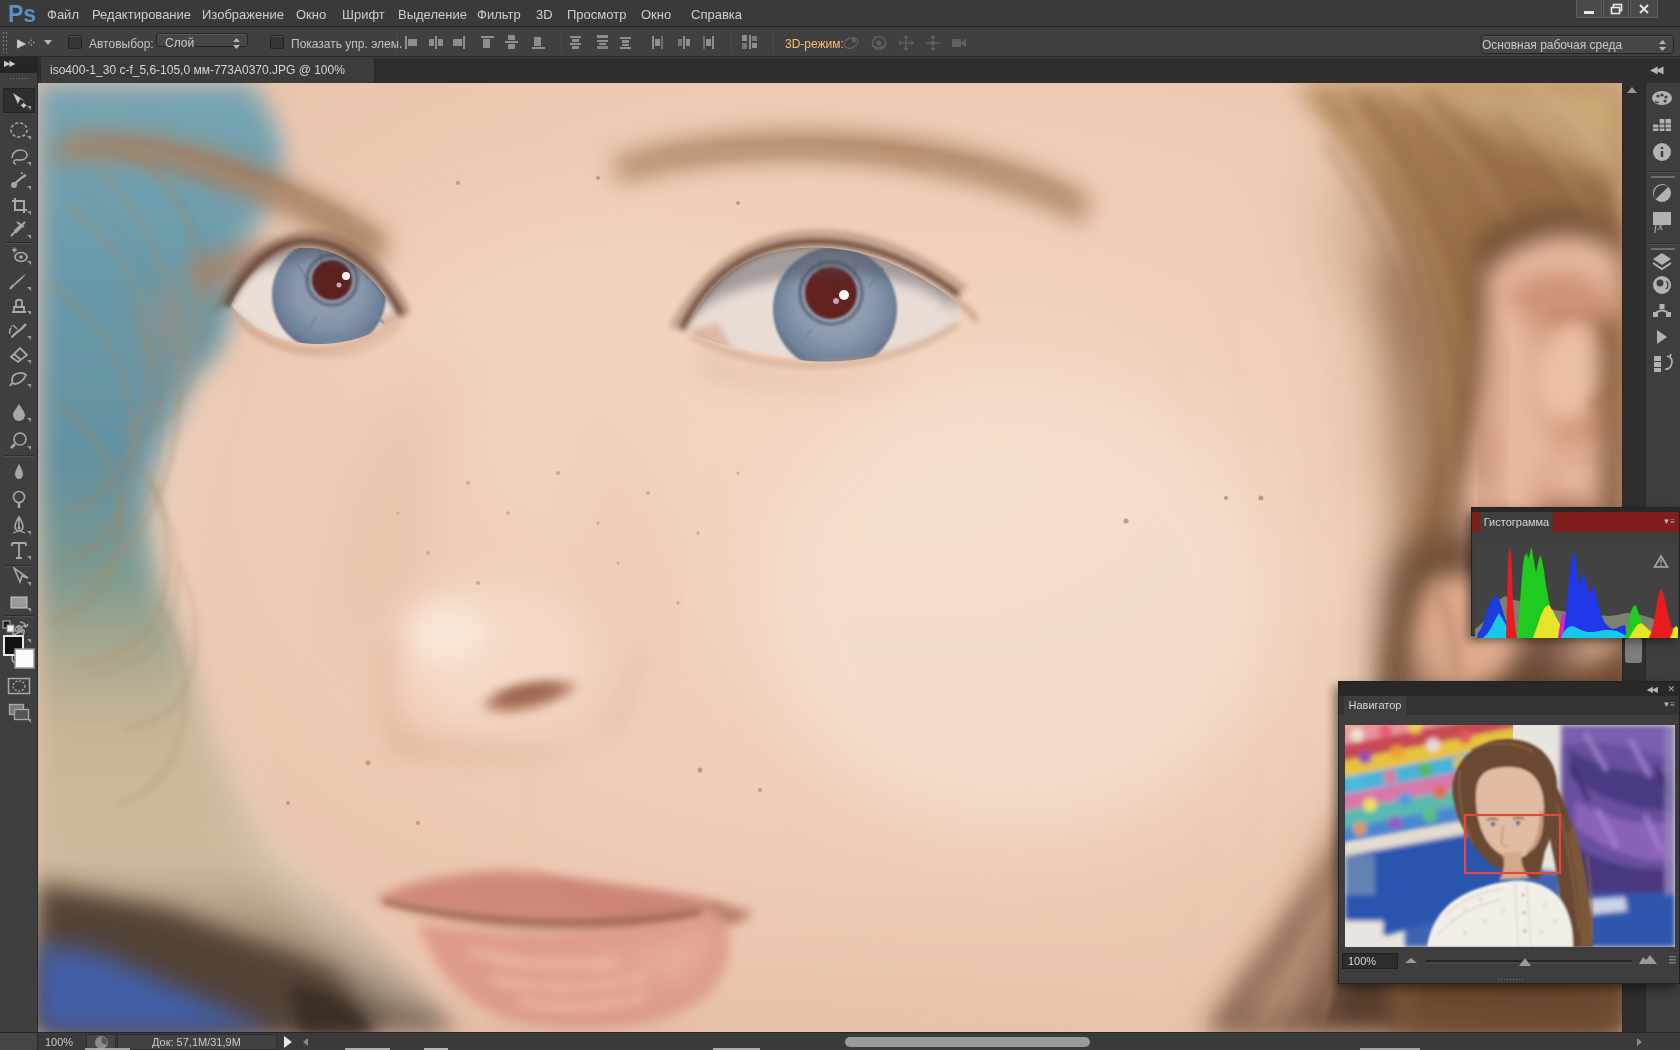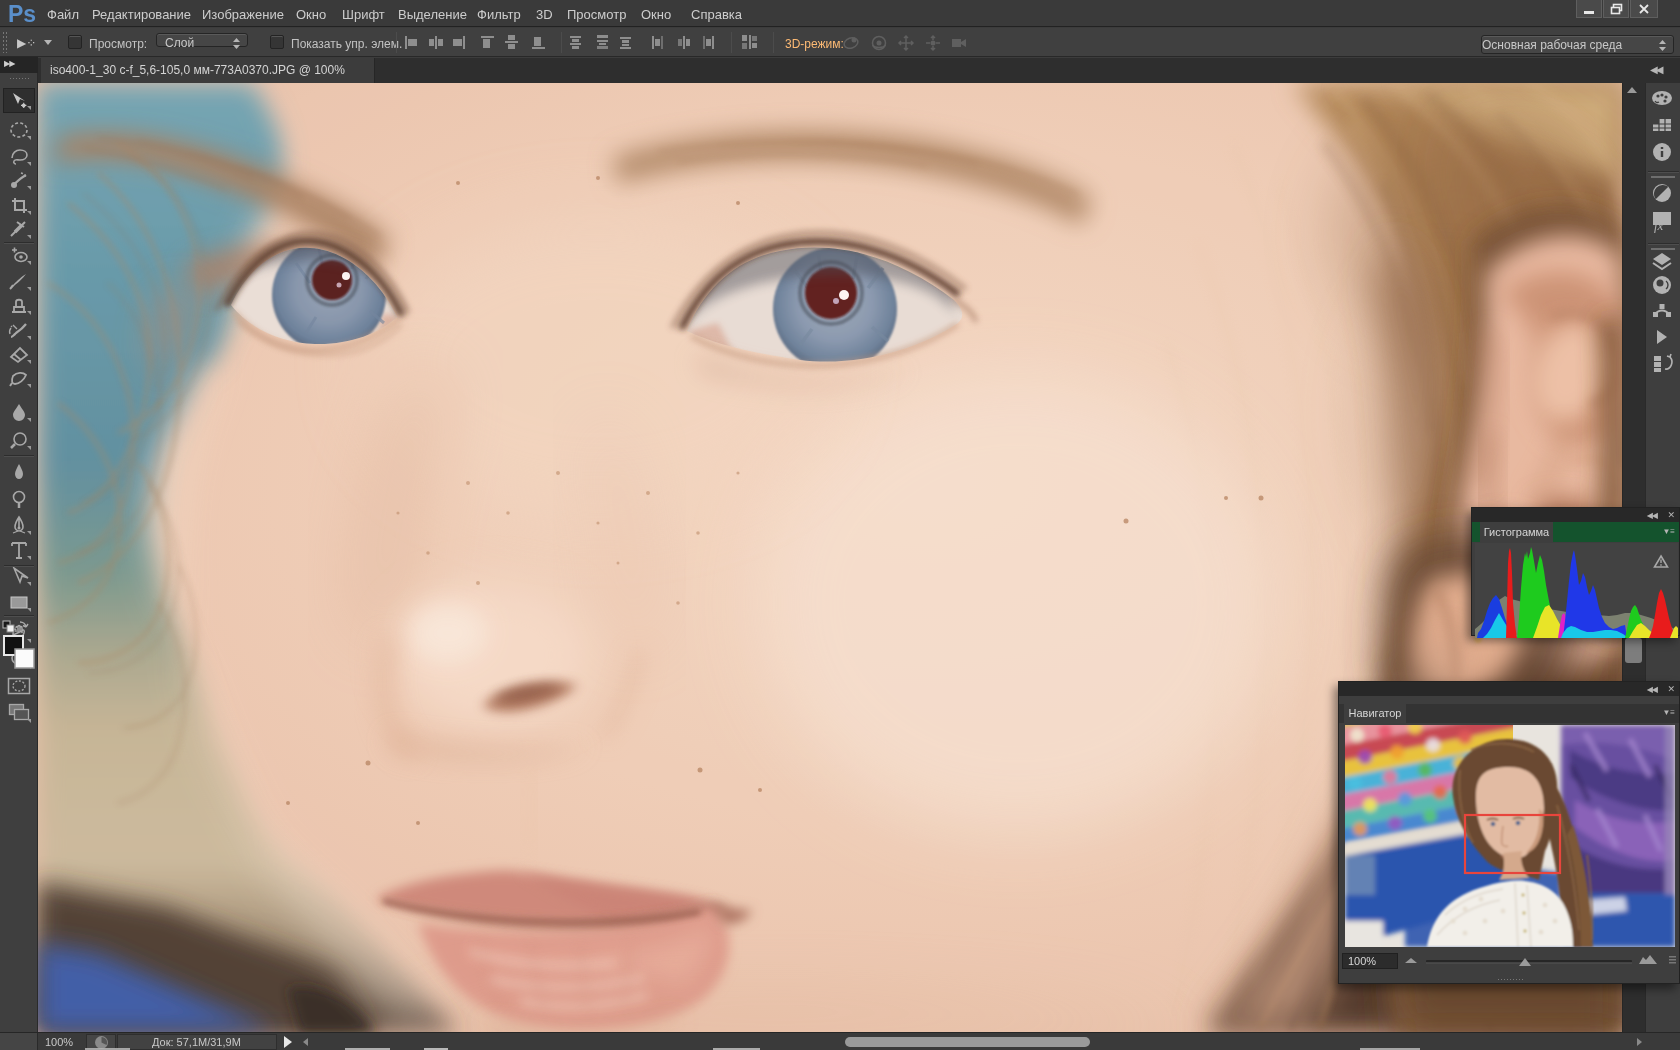--- a/index.html
+++ b/index.html
@@ -47,21 +47,21 @@
   <div class="winbtn" style="left:1630px;width:28px;"><svg width="12" height="12" style="margin-top:3px;">
         <path d="M2,2 L10,10 M10,2 L2,10" stroke="#e8e8e8" stroke-width="1.8"></path>
       </svg></div>
 </div>
 
 <div class="abs" id="optionsbar">
   <div class="gripdots" style="left:2px;top:3px;width:6px;height:22px;background-size:3px 4px;"></div>
   <div class="abs" style="left:17px;top:8px;color:#c8c8c8;font-size:12px;">▶⁘</div>
   <div class="abs" style="left:44px;top:12px;width:0;height:0;border-left:4px solid transparent;border-right:4px solid transparent;border-top:5px solid #b5b5b5;"></div>
   <div class="chk" style="left:68px"></div>
-  <span class="optlabel" style="left:89px">Просмотр:</span>
+  <span class="optlabel" style="left:89px">Автовыбор:</span>
   <div class="ddl" style="left:156px;top:5px;width:92px;height:14px;line-height:18px;padding-left:8px;">Слой<svg width="9" height="12" style="position:absolute;right:6px;top:3px;">
         <path d="M1,5 L4.5,1 L8,5 Z M1,8 L4.5,12 L8,8 Z" fill="#b5b5b5"></path>
       </svg></div>
   <div class="chk" style="left:270px"></div>
   <span class="optlabel" style="left:291px">Показать упр. элем.</span>
   <div class="sep" style="left:396px"></div>
   <div class="sep" style="left:561px"></div>
   <div class="sep" style="left:731px"></div>
   <div class="sep" style="left:773px"></div>
   <svg class="abs" style="left:404px;top:6px;" width="370" height="18">
@@ -708,21 +708,21 @@
   <div class="abs" style="left:424px;top:15px;width:24px;height:3px;background:#b8b8b8;"></div>
   <div class="abs" style="left:713px;top:15px;width:47px;height:3px;background:#c0c0c0;opacity:0.85;"></div>
   <div class="abs" style="left:1360px;top:15px;width:60px;height:3px;background:#b8b8b8;opacity:0.85;"></div>
 </div>
 
 <div class="abs" style="left:1471px;top:507px;width:209px;height:129px;background:#3e3e3e;border:1px solid #222;box-shadow:-4px 5px 9px rgba(0,0,0,0.45);">
   <div style="position:absolute;left:0;top:0;width:100%;height:14px;background:#282828;">
     <span style="position:absolute;right:22px;top:3px;font-size:8px;color:#b5b5b5;letter-spacing:-1px;">◀◀</span>
     <span style="position:absolute;right:4px;top:2px;font-size:9px;color:#b5b5b5;">✕</span>
   </div>
-  <div style="position:absolute;left:0;top:14px;width:100%;height:20px;background:#14532d;">
+  <div style="position:absolute;left:0;top:4px;width:100%;height:20px;background:#7f1d1d;">
     <div style="position:absolute;left:8px;top:0;width:73px;height:20px;background:#3e3e3e;color:#d6d6d6;font-size:11px;line-height:20px;text-align:center;">Гистограмма</div>
     <span style="position:absolute;right:5px;top:5px;color:#b5b5b5;font-size:8px;">▼<span style="letter-spacing:-1px;">≡</span></span>
   </div>
   <div style="position:absolute;left:3px;top:35px;width:203px;height:95px;background:#424242;">
     <svg width="203" height="95" viewBox="0 0 203 95">
       <path d="M0,95 L0,86 L6,81 L12,75 L18,66 L24,57 L30,53 L36,56 L44,58 L52,61 L62,63 L74,66 L86,68 L98,70 L110,71 L122,72 L134,73 L142,72 L150,70 L158,70 L166,72 L176,75 L186,79 L196,84 L203,88 L203,95 Z" fill="#7c8170"></path>
       <path d="M2,95 L3,90 L6,86 L9,78 L12,68 L15,60 L18,55 L21,52 L24,56 L27,65 L30,75 L33,83 L36,89 L38,95 Z" fill="#1a3de0"></path>
       <path d="M8,95 L12,91 L16,85 L20,77 L24,70 L28,77 L33,85 L38,90 L44,93 L50,92 L56,90 L62,92 L66,95 Z" fill="#18c8e8"></path>
       <path d="M31,95 L32,60 L33,20 L34,8 L35,5 L36,10 L37,30 L38,60 L40,82 L42,95 Z" fill="#e81c1c"></path>
       <path d="M42,95 L44,75 L46,45 L48,22 L50,10 L51,14 L52,8 L53,16 L55,10 L56,4 L57,7 L59,18 L61,30 L63,20 L65,12 L67,17 L69,28 L71,42 L74,58 L77,72 L80,83 L82,95 Z" fill="#1ecb1e"></path>
@@ -738,21 +738,21 @@
         <path d="M186,16.5 L186,20 M186,21.2 L186,22.8" stroke="#a8a8a8" stroke-width="1.4"></path>
     </svg>
   </div>
 </div>
 
 <div class="abs" style="left:1338px;top:681px;width:342px;height:303px;background:#3e3e3e;border:1px solid #222;box-shadow:-4px 5px 9px rgba(0,0,0,0.45);">
   <div style="position:absolute;left:0;top:0;width:100%;height:14px;background:#282828;">
     <span style="position:absolute;right:22px;top:3px;font-size:8px;color:#b5b5b5;letter-spacing:-1px;">◀◀</span>
     <span style="position:absolute;right:4px;top:2px;font-size:9px;color:#b5b5b5;">✕</span>
   </div>
-  <div style="position:absolute;left:0;top:14px;width:100%;height:19px;background:#333333;margin-top:8px;">
+  <div style="position:absolute;left:0;top:14px;width:100%;height:19px;background:#333333;">
     <div style="position:absolute;left:5px;top:0;width:62px;height:19px;background:#3e3e3e;color:#d6d6d6;font-size:11px;line-height:19px;text-align:center;">Навигатор</div>
     <span style="position:absolute;right:5px;top:4px;color:#b5b5b5;font-size:8px;">▼<span style="letter-spacing:-1px;">≡</span></span>
   </div>
   <div style="position:absolute;left:6px;top:43px;width:330px;height:222px;background:#f0eeeb;overflow:hidden;">
     <svg width="330" height="222" viewBox="0 0 330 222">
       <defs>
           <filter id="nb3" x="-30%" y="-30%" width="160%" height="160%">
             <feGaussianBlur stdDeviation="2.5"></feGaussianBlur>
           </filter>
       <filter id="nb1" x="-30%" y="-30%" width="160%" height="160%">

